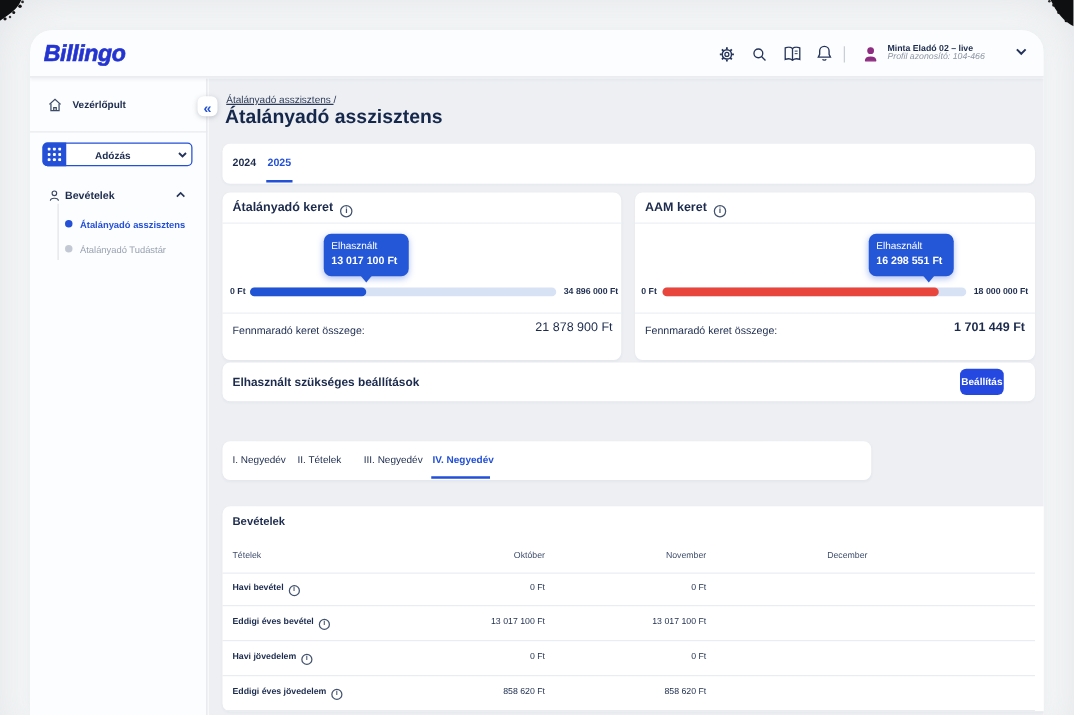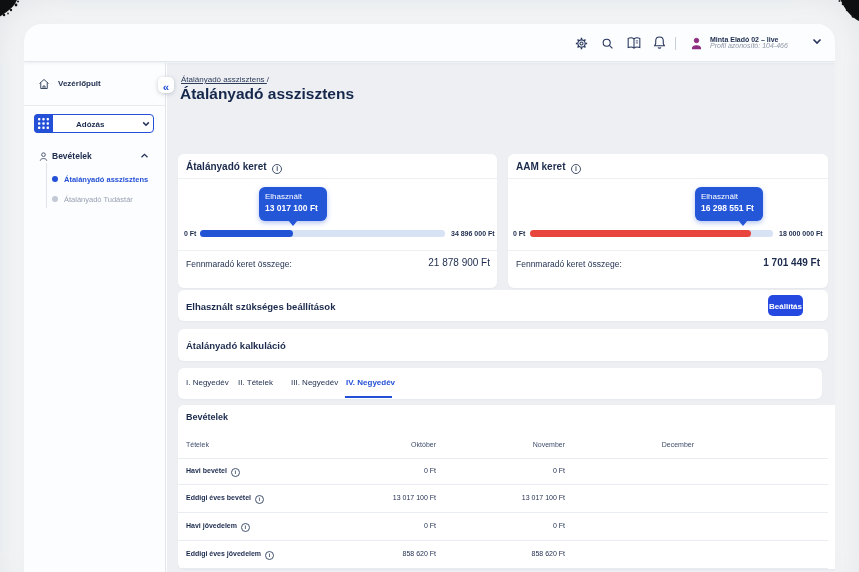--- a/index.html
+++ b/index.html
@@ -37,20 +37,25 @@
  <path d="M26 0 L26 21 C20.5 18.5 15 13 11 6.5 L7.5 0 Z" fill="#0e0f10"></path>
  <circle cx="10" cy="4" r="1.3" fill="#131415"></circle>
     <circle cx="14" cy="10" r="1.2" fill="#131415"></circle>
  <circle cx="20" cy="16.5" r="1.3" fill="#131415"></circle>
     <circle cx="6.5" cy="1" r="1" fill="#2a2b2c"></circle>
 </svg>
 
 <div class="window">
 
   <div class="header">
+    <div class="abs" id="logo" style="left:11px; top:8px;">
+      <svg width="78" height="22" viewBox="0 0 78 22">
+        <text x="0" y="17" font-family="Liberation Sans" font-style="italic" font-weight="bold" font-size="18.5" fill="#2334d0" stroke="#2334d0" stroke-width="0.5" letter-spacing="-0.3">Billingo</text>
+      </svg>
+    </div>
 
     <svg class="ic" style="left:551px;top:13px" width="13" height="13" viewBox="0 0 24 24" fill="none" stroke="#24335a">
       <circle cx="12" cy="12" r="2.9" stroke-width="1.9"></circle>
       <circle cx="12" cy="12" r="6.8" stroke-width="2.1"></circle>
       <g stroke-width="2.7">
         <path d="M12 1.6v3M12 19.4v3M1.6 12h3M19.4 12h3M4.7 4.7l2.2 2.2M17.1 17.1l2.2 2.2M19.3 4.7l-2.2 2.2M7 17.1l-2.3 2.3"></path>
       </g>
     </svg>
     <svg class="ic" style="left:577px;top:13px" width="13" height="13" viewBox="0 0 24 24" fill="none" stroke="#24335a" stroke-width="2">
       <circle cx="10.5" cy="10.5" r="6.5"></circle>
@@ -124,20 +129,25 @@
   <div class="abs" style="left:134px;top:53px;width:16px;height:16px;background:#fff;border-radius:5px;box-shadow:0 1px 4px rgba(100,110,130,.35);z-index:6;text-align:center;">
     <span style="color:#2350d7;font-size:11.5px;font-weight:bold;line-height:15px;">«</span>
   </div>
 
   <div class="main">
     <div class="abs" style="left:14px;top:12px;font-size:8px;color:#2c3a57;">
       <span style="text-decoration:underline;">Átalányadó asszisztens </span><span> /</span>
     </div>
     <div class="abs navy" style="left:13px;top:22px;font-size:15.5px;font-weight:bold;color:#15274b;">Átalányadó asszisztens</div>
 
+    <div class="card" style="left:11px;top:52px;width:650px;height:32px;">
+      <div class="abs navy" style="left:8px;top:10px;font-size:8.5px;font-weight:bold;">2024</div>
+      <div class="abs blue" style="left:36px;top:10px;font-size:8.5px;font-weight:bold;">2025</div>
+      <div class="abs" style="left:35px;top:29px;width:21px;height:2px;background:#2350d7;"></div>
+    </div>
 
     <div class="card" style="left:11px;top:91px;width:319px;height:134px;">
       <div class="abs navy" style="left:8px;top:7px;font-size:10px;font-weight:bold;">Átalányadó keret &nbsp;<span class="info">i</span></div>
       <div class="abs" style="left:0;top:24px;width:319px;height:1px;background:#edeff3;"></div>
       <div class="abs" style="left:81px;top:33px;width:68px;height:34px;background:#2456d8;border-radius:6px;box-shadow:0 2px 5px rgba(36,86,216,.35);">
         <div class="abs" style="left:6px;top:5px;font-size:8px;color:#fff;white-space:nowrap;">Elhasznált</div>
         <div class="abs" style="left:6px;top:16px;font-size:8.5px;color:#fff;font-weight:bold;white-space:nowrap;">13 017 100 Ft</div>
       </div>
       <div class="abs" style="left:110px;top:66px;width:0;height:0;border-left:5px solid transparent;border-right:5px solid transparent;border-top:6px solid #2456d8;"></div>
       <div class="abs navy" style="left:6px;top:76px;font-size:7px;font-weight:bold;">0 Ft</div>
@@ -166,25 +176,22 @@
       <div class="abs navy" style="right:8px;top:103px;font-size:10px;font-weight:bold;">1 701 449 Ft</div>
     </div>
 
     <div class="card" style="left:11px;top:227px;width:650px;height:31px;">
       <div class="abs navy" style="left:8px;top:11px;font-size:9.5px;font-weight:bold;">Elhasznált szükséges beállítások</div>
       <div class="abs" style="left:590px;top:5px;width:35px;height:21px;background:#2448e0;border-radius:5px;text-align:center;">
         <span style="color:#fff;font-size:8px;font-weight:bold;line-height:21px;">Beállítás</span>
       </div>
     </div>
 
-    <div class="card" style="left:11px;top:266px;width:650px;height:32px;">
-      <div class="abs navy" style="left:8px;top:11px;font-size:9.5px;font-weight:bold;">Átalányadó kalkuláció</div>
-    </div>
-
-    <div class="card" style="left:11px;top:305px;width:644px;height:31px;text-align:right;">
+
+    <div class="card" style="left:11px;top:290px;width:519px;height:31px;text-align:right;">
       <div class="abs navy" style="left:8px;top:10px;font-size:8px;">I. Negyedév</div>
       <div class="abs navy" style="left:60px;top:10px;font-size:8px;">II. Tételek</div>
       <div class="abs navy" style="left:113px;top:10px;font-size:8px;">III. Negyedév</div>
       <div class="abs blue" style="left:168px;top:10px;font-size:8px;font-weight:bold;">IV. Negyedév</div>
       <div class="abs" style="left:167px;top:28px;width:47px;height:2px;background:#2350d7;"></div>
     </div>
 
     <div class="card" style="left:11px;top:342px;width:676px;height:164px;">
       <div class="abs navy" style="left:8px;top:7px;font-size:9px;font-weight:bold;">Bevételek</div>
       <div class="abs" style="left:8px;top:36px;font-size:7px;color:#3e4d6b;">Tételek</div>

